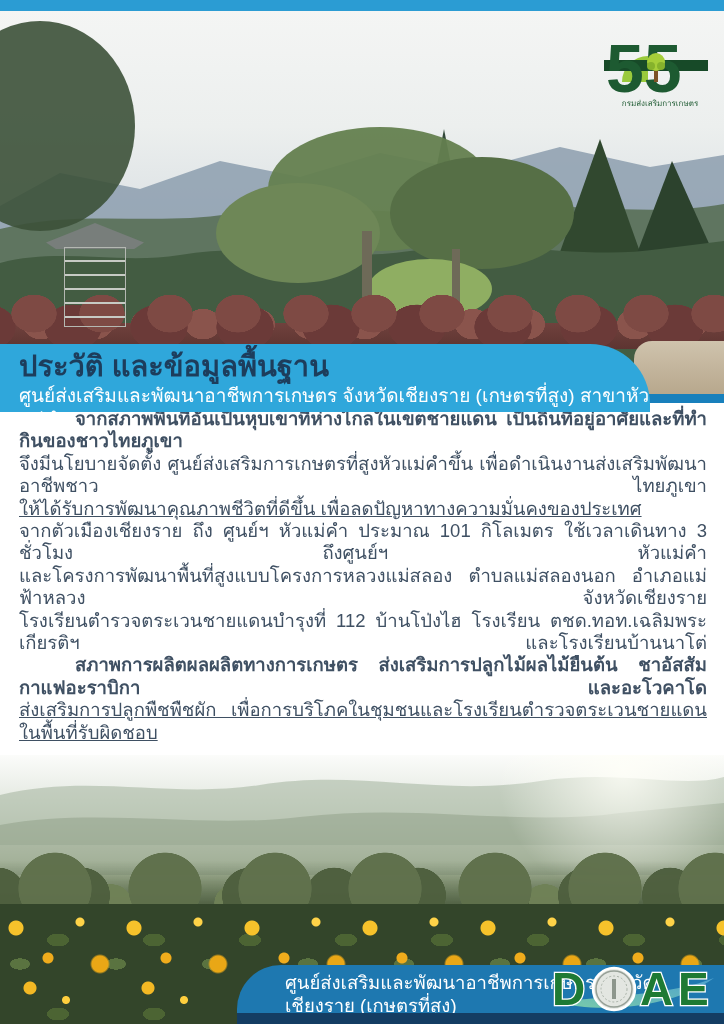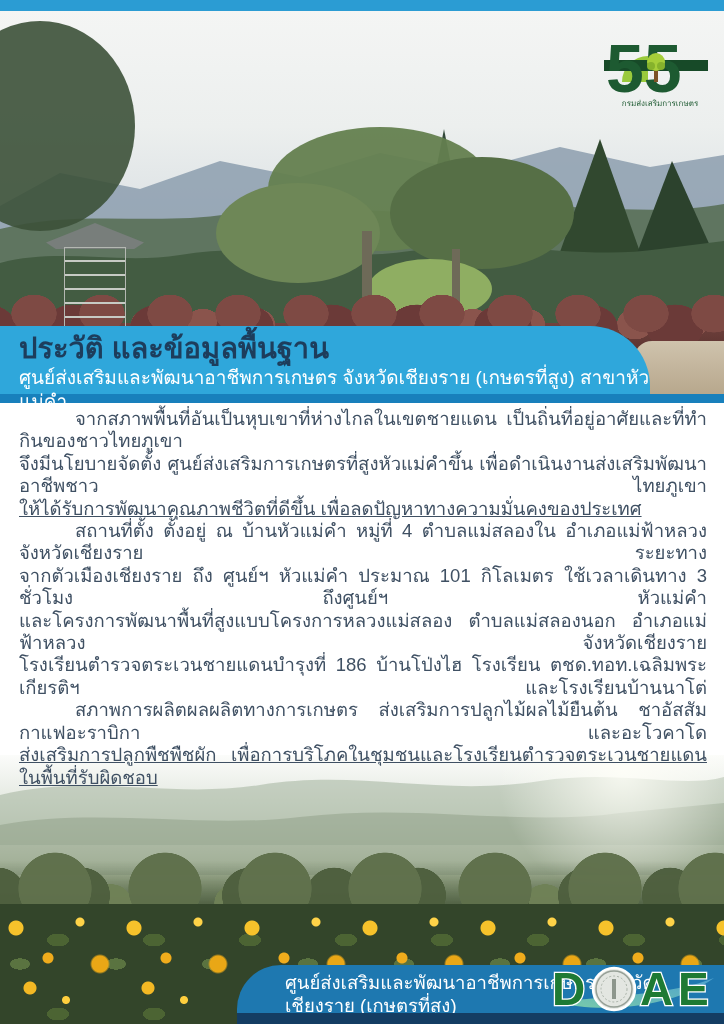--- a/index.html
+++ b/index.html
@@ -26,34 +26,34 @@
   .pt-path{position:absolute;right:0;top:330px;width:90px;height:54px;
     background:linear-gradient(180deg,#cfc3ad,#b7a78c);border-radius:18px 0 0 0;}
   .pt-sign{position:absolute;left:58px;top:210px;width:74px;height:108px;}
   .pt-sign .roof{position:absolute;left:-12px;top:2px;width:98px;height:26px;background:#787e7b;
     clip-path:polygon(50% 0,100% 75%,90% 100%,10% 100%,0 75%);}
   .pt-sign .board{position:absolute;left:6px;top:26px;width:60px;height:78px;
     background:linear-gradient(180deg,#f1f2f0,#dcdfdb);border:1px solid #b4b8b2;
     background-image:repeating-linear-gradient(180deg,rgba(0,0,0,0) 0 12px,#c7cbc5 12px 14px);}
 
   
-  .banner{position:absolute;left:0;top:326px;width:650px;height:68px;background:#2FA7DB;
+  .banner{position:absolute;left:0;top:344px;width:650px;height:68px;background:#2FA7DB;
     border-radius:0 60px 0 0;z-index:5;box-sizing:border-box;padding:6px 0 0 19px;}
   .banner-title{font-size:29px;font-weight:bold;color:#1D3D5C;line-height:32px;}
   .banner-sub{font-size:19px;color:#ffffff;line-height:24px;margin-top:2px;}
 
   
   .logo55{position:absolute;top:24px;right:6px;width:116px;height:86px;z-index:6;}
 
   
   .body-text{position:absolute;top:408px;left:19px;width:688px;z-index:3;
     color:#3F5063;font-size:18.5px;line-height:22.4px;}
   .line{text-align:justify;text-align-last:justify;}
   .line.short{text-align-last:left;text-decoration:underline;}
-  .line.indent{text-indent:56px;}
+  .line.indent{text-indent:56px;font-weight:bold;}
 
   
   .photo-bottom{position:absolute;top:755px;left:0;width:724px;height:269px;overflow:hidden;z-index:1;}
   .pb-base{position:absolute;inset:0;background:linear-gradient(180deg,
     #fbfcfa 0%,#eef1ec 10%,#dde3d8 22%,#c3cdb8 36%,#9fae8e 50%,#78896a 64%,#5a6b4b 78%,#41523a 100%);}
   .pb-glow{position:absolute;inset:0;background:radial-gradient(circle 180px at 86% 6%,rgba(255,255,248,0.85),rgba(255,255,248,0) 70%);}
   .pb-svg{position:absolute;inset:0;width:100%;height:100%;}
   .pb-trees{position:absolute;left:0;right:0;top:66px;height:130px;
     background-image:
       radial-gradient(ellipse 55% 62% at 50% 60%, #5d6e49 0 60%, rgba(0,0,0,0) 61%),
@@ -130,24 +130,23 @@
   <div class="banner">
     <div class="banner-title">ประวัติ และข้อมูลพื้นฐาน</div>
     <div class="banner-sub">ศูนย์ส่งเสริมและพัฒนาอาชีพการเกษตร จังหวัดเชียงราย (เกษตรที่สูง) สาขาหัวแม่คำ</div>
   </div>
   <div class="banner-strip"></div>
 
   <div class="body-text">
     <div class="line indent">จากสภาพพื้นที่อันเป็นหุบเขาที่ห่างไกลในเขตชายแดน เป็นถิ่นที่อยู่อาศัยและที่ทำกินของชาวไทยภูเขา</div>
     <div class="line">จึงมีนโยบายจัดตั้ง ศูนย์ส่งเสริมการเกษตรที่สูงหัวแม่คำขึ้น เพื่อดำเนินงานส่งเสริมพัฒนาอาชีพชาว ไทยภูเขา</div>
     <div class="line short">ให้ได้รับการพัฒนาคุณภาพชีวิตที่ดีขึ้น เพื่อลดปัญหาทางความมั่นคงของประเทศ</div>
-    <div class="line indent">สถานที่ตั้ง ตั้งอยู่ ณ บ้านหัวแม่คำ หมู่ที่ 4 ตำบลแม่สลองใน อำเภอแม่ฟ้าหลวง จังหวัดเชียงราย ระยะทาง</div>
     <div class="line">จากตัวเมืองเชียงราย ถึง ศูนย์ฯ หัวแม่คำ ประมาณ 101 กิโลเมตร ใช้เวลาเดินทาง 3 ชั่วโมง ถึงศูนย์ฯ หัวแม่คำ</div>
     <div class="line">และโครงการพัฒนาพื้นที่สูงแบบโครงการหลวงแม่สลอง ตำบลแม่สลองนอก อำเภอแม่ฟ้าหลวง จังหวัดเชียงราย</div>
-    <div class="line">โรงเรียนตำรวจตระเวนชายแดนบำรุงที่ 186 บ้านโป่งไฮ โรงเรียน ตชด.ทอท.เฉลิมพระเกียรติฯ และโรงเรียนบ้านนาโต่</div>
+    <div class="line">โรงเรียนตำรวจตระเวนชายแดนบำรุงที่ 112 บ้านโป่งไฮ โรงเรียน ตชด.ทอท.เฉลิมพระเกียรติฯ และโรงเรียนบ้านนาโต่</div>
     <div class="line indent">สภาพการผลิตผลผลิตทางการเกษตร ส่งเสริมการปลูกไม้ผลไม้ยืนต้น ชาอัสสัม กาแฟอะราบิกา และอะโวคาโด</div>
     <div class="line short">ส่งเสริมการปลูกพืชพืชผัก เพื่อการบริโภคในชุมชนและโรงเรียนตำรวจตระเวนชายแดนในพื้นที่รับผิดชอบ</div>
   </div>
 
   <div class="photo-bottom">
     <div class="pb-base"></div>
     <svg class="pb-svg" viewBox="0 0 724 269" preserveAspectRatio="none">
       <path d="M0,40 C90,18 170,44 260,30 C360,14 440,42 540,26 C620,14 680,34 724,22 L724,90 L0,90 Z" fill="#a3b29d" opacity="0.55"></path>
       <path d="M0,70 C100,52 200,74 300,62 C420,48 520,72 620,58 L724,48 L724,120 L0,120 Z" fill="#8d9e85" opacity="0.5"></path>
     </svg>

